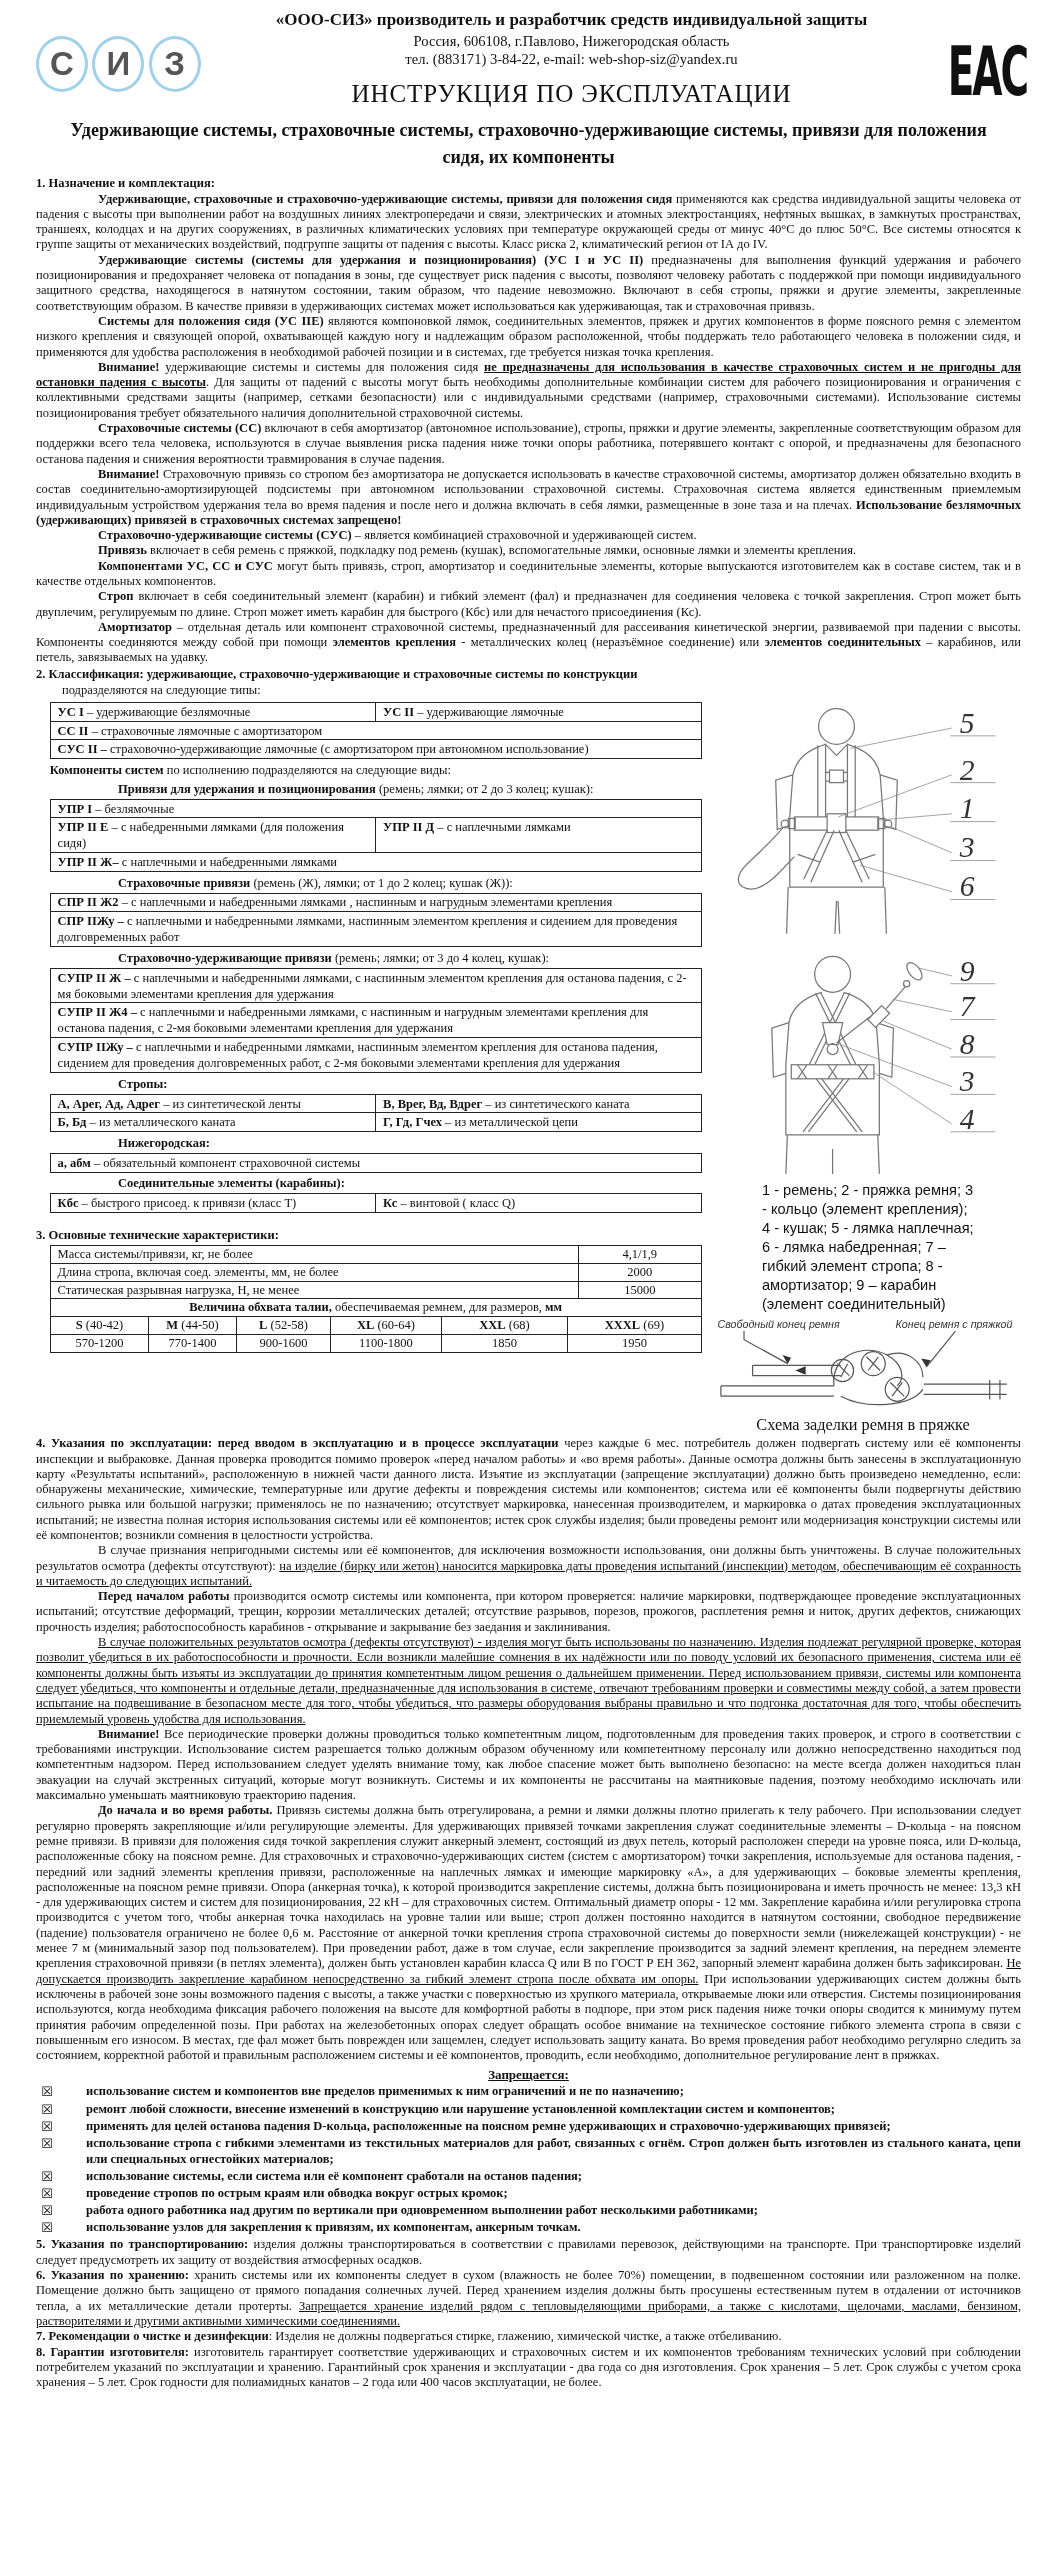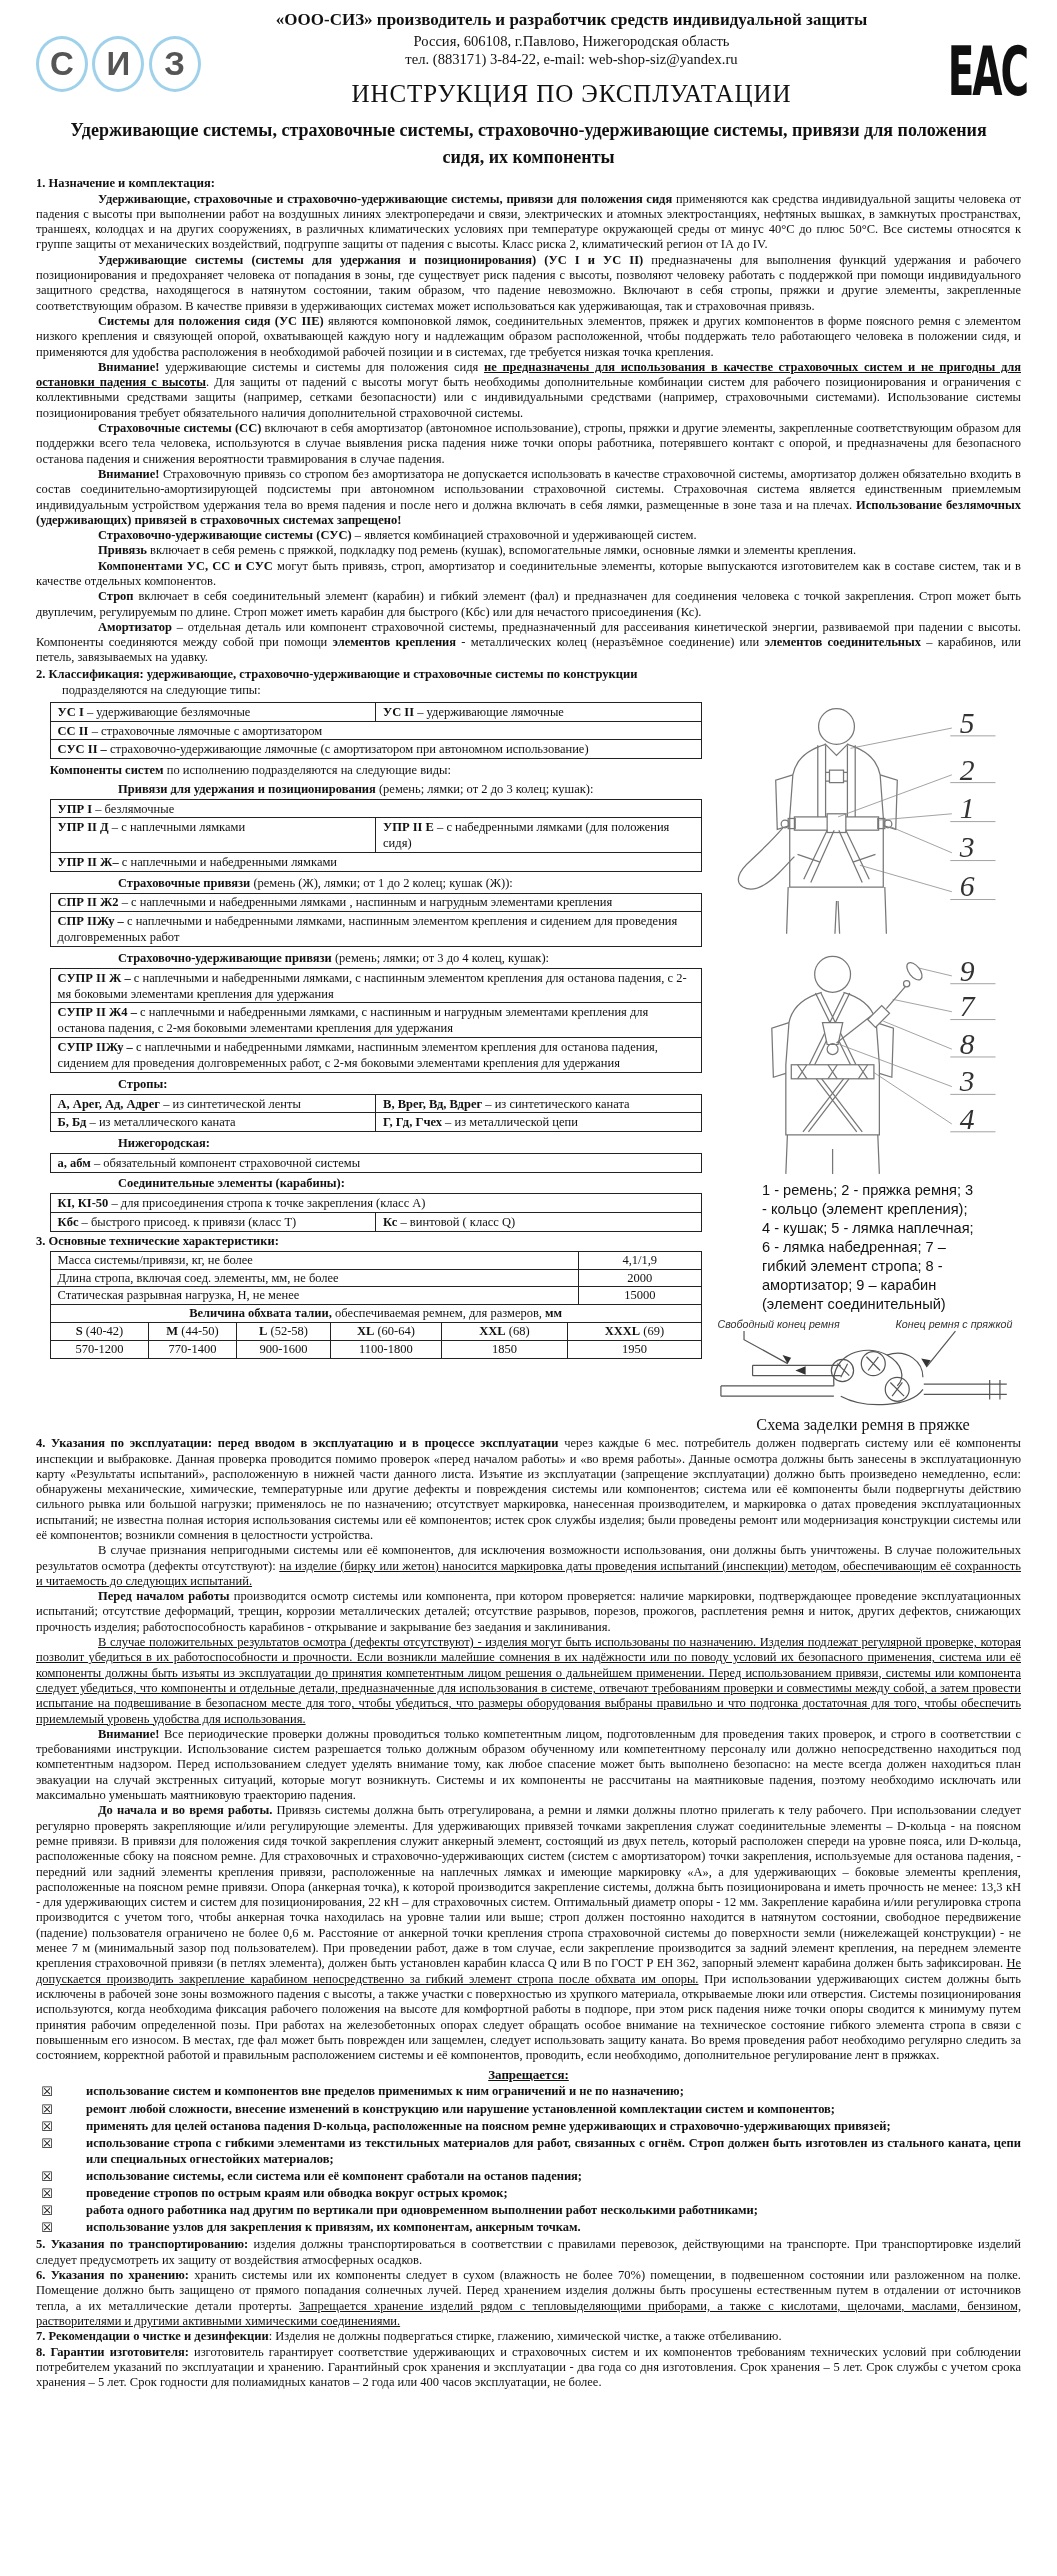--- a/index.html
+++ b/index.html
@@ -111,22 +111,22 @@
             <div class="tcell"><span class="bold">СУС II –</span><span> страховочно-удерживающие лямочные (с амортизатором при автономном использование)</span></div>
           </div>
         </div>
       <div class="compline"><span style="font-weight: bold;">Компоненты систем</span><span> по исполнению подразделяются на следующие виды:</span></div>
       <div class="subhead"><span style="font-weight: bold;">Привязи для удержания и позиционирования</span><span> (ремень; лямки; от 2 до 3 колец; кушак):</span></div>
       <div class="tbl">
           <div class="trow">
             <div class="tcell"><span class="bold">УПР I</span><span> – безлямочные</span></div>
           </div>
           <div class="trow">
+            <div class="tcell"><span class="bold">УПР II Е</span><span> – с набедренными лямками (для положения сидя)</span></div>
             <div class="tcell"><span class="bold">УПР II Д</span><span> – с наплечными лямками</span></div>
-            <div class="tcell"><span class="bold">УПР II Е</span><span> – с набедренными лямками (для положения сидя)</span></div>
           </div>
           <div class="trow">
             <div class="tcell"><span class="bold">УПР II Ж–</span><span> с наплечными и  набедренными лямками</span></div>
           </div>
         </div>
       <div class="subhead"><span style="font-weight: bold;">Страховочные привязи</span><span> (ремень (Ж), лямки; от 1 до 2 колец; кушак (Ж)):</span></div>
       <div class="tbl">
           <div class="trow">
             <div class="tcell"><span class="bold">СПР II Ж2</span><span> – с наплечными и  набедренными лямками , наспинным и нагрудным элементами крепления</span></div>
           </div>
@@ -159,29 +159,26 @@
         </div>
       <div class="subhead bold">Нижегородская:</div>
       <div class="tbl">
           <div class="trow">
             <div class="tcell"><span class="bold">а, абм</span><span> – обязательный компонент страховочной системы</span></div>
           </div>
         </div>
       <div class="subhead bold">Соединительные элементы (карабины):</div>
       <div class="tbl">
           <div class="trow">
-            <div class="tcell"><span class="bold">КI, КI-50</span><span> – для присоединения стропа к точке закрепления (класс А)</span></div>
-          </div>
-          <div class="trow">
             <div class="tcell"><span class="bold">Кбс</span><span> – быстрого присоед. к привязи  (класс Т)</span></div>
             <div class="tcell"><span class="bold">Кс</span><span> – винтовой ( класс Q)</span></div>
           </div>
         </div>
 
-      <div class="h" style="margin-top:2px">3. Основные технические характеристики:</div>
+      <div class="h" style="margin-top:15px">3. Основные технические характеристики:</div>
       <div class="char-tbl">
         <div class="char-row">
           <div class="char-label">Масса системы/привязи, кг, не более</div>
           <div class="char-value">4,1/1,9</div>
         </div>
         <div class="char-row">
           <div class="char-label">Длина стропа, включая соед. элементы, мм, не более</div>
           <div class="char-value">2000</div>
         </div>
         <div class="char-row">

